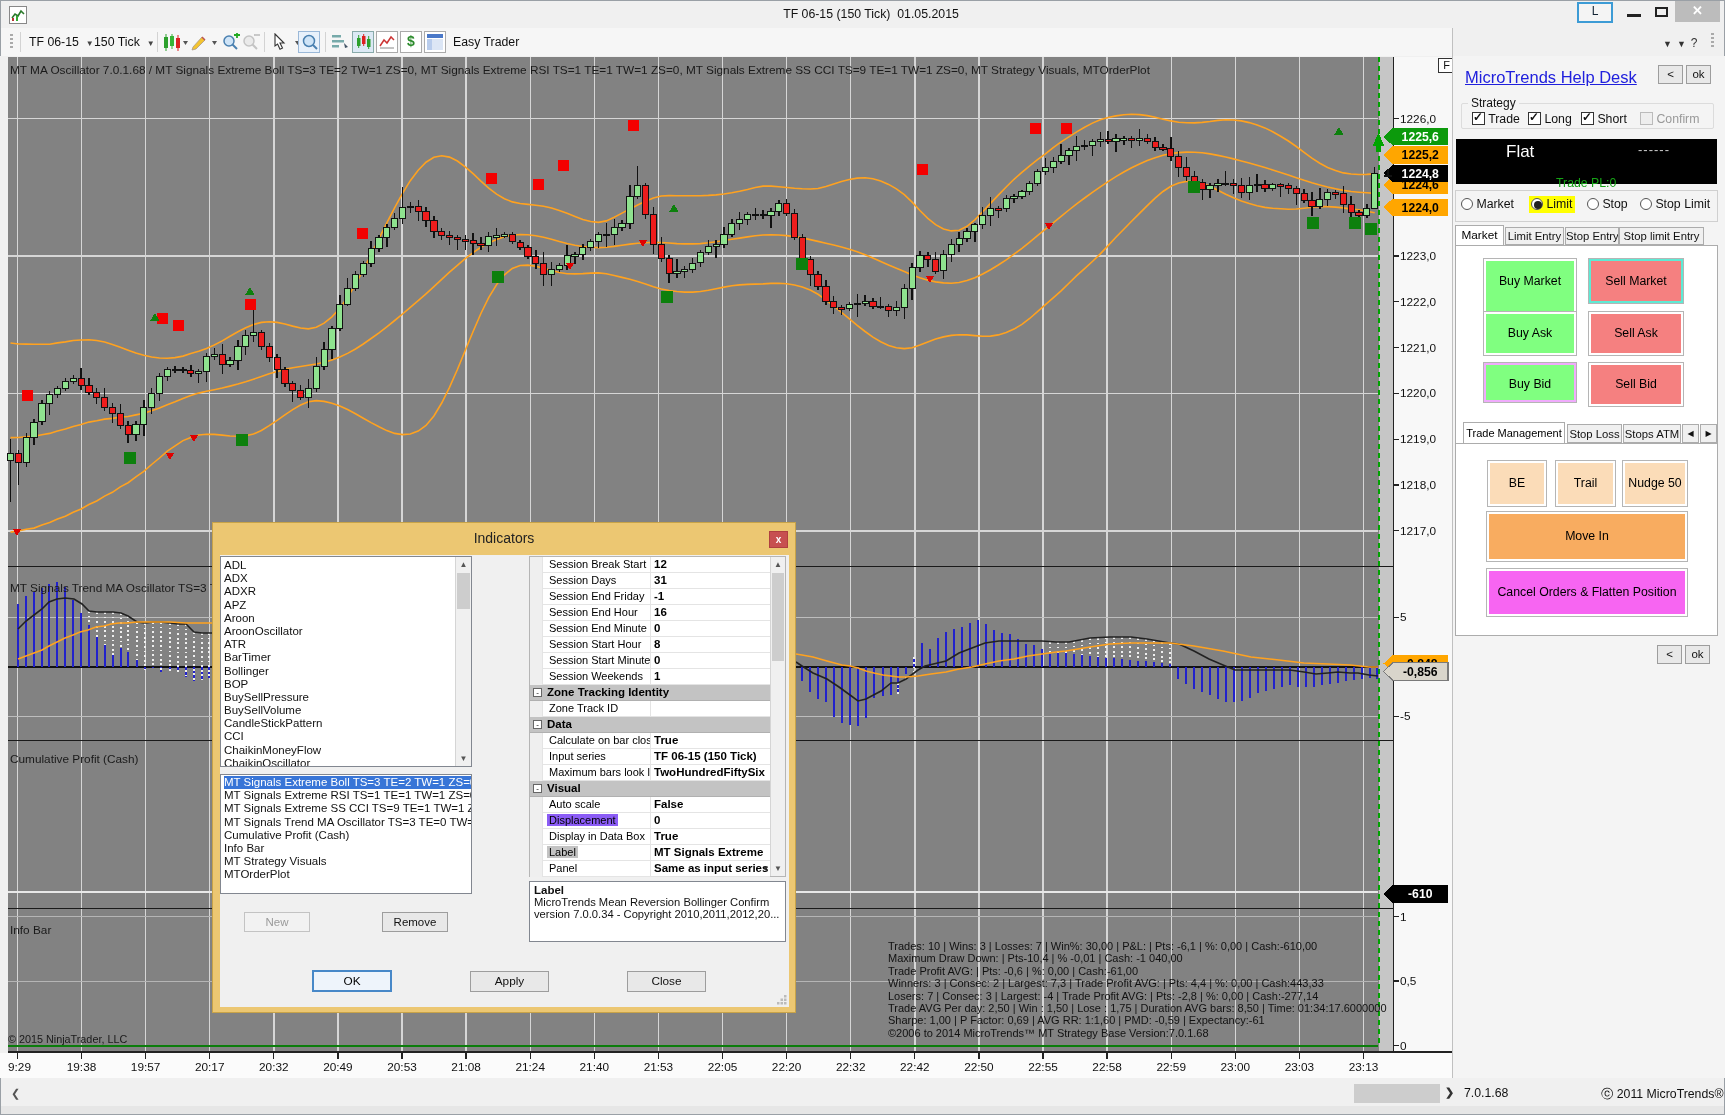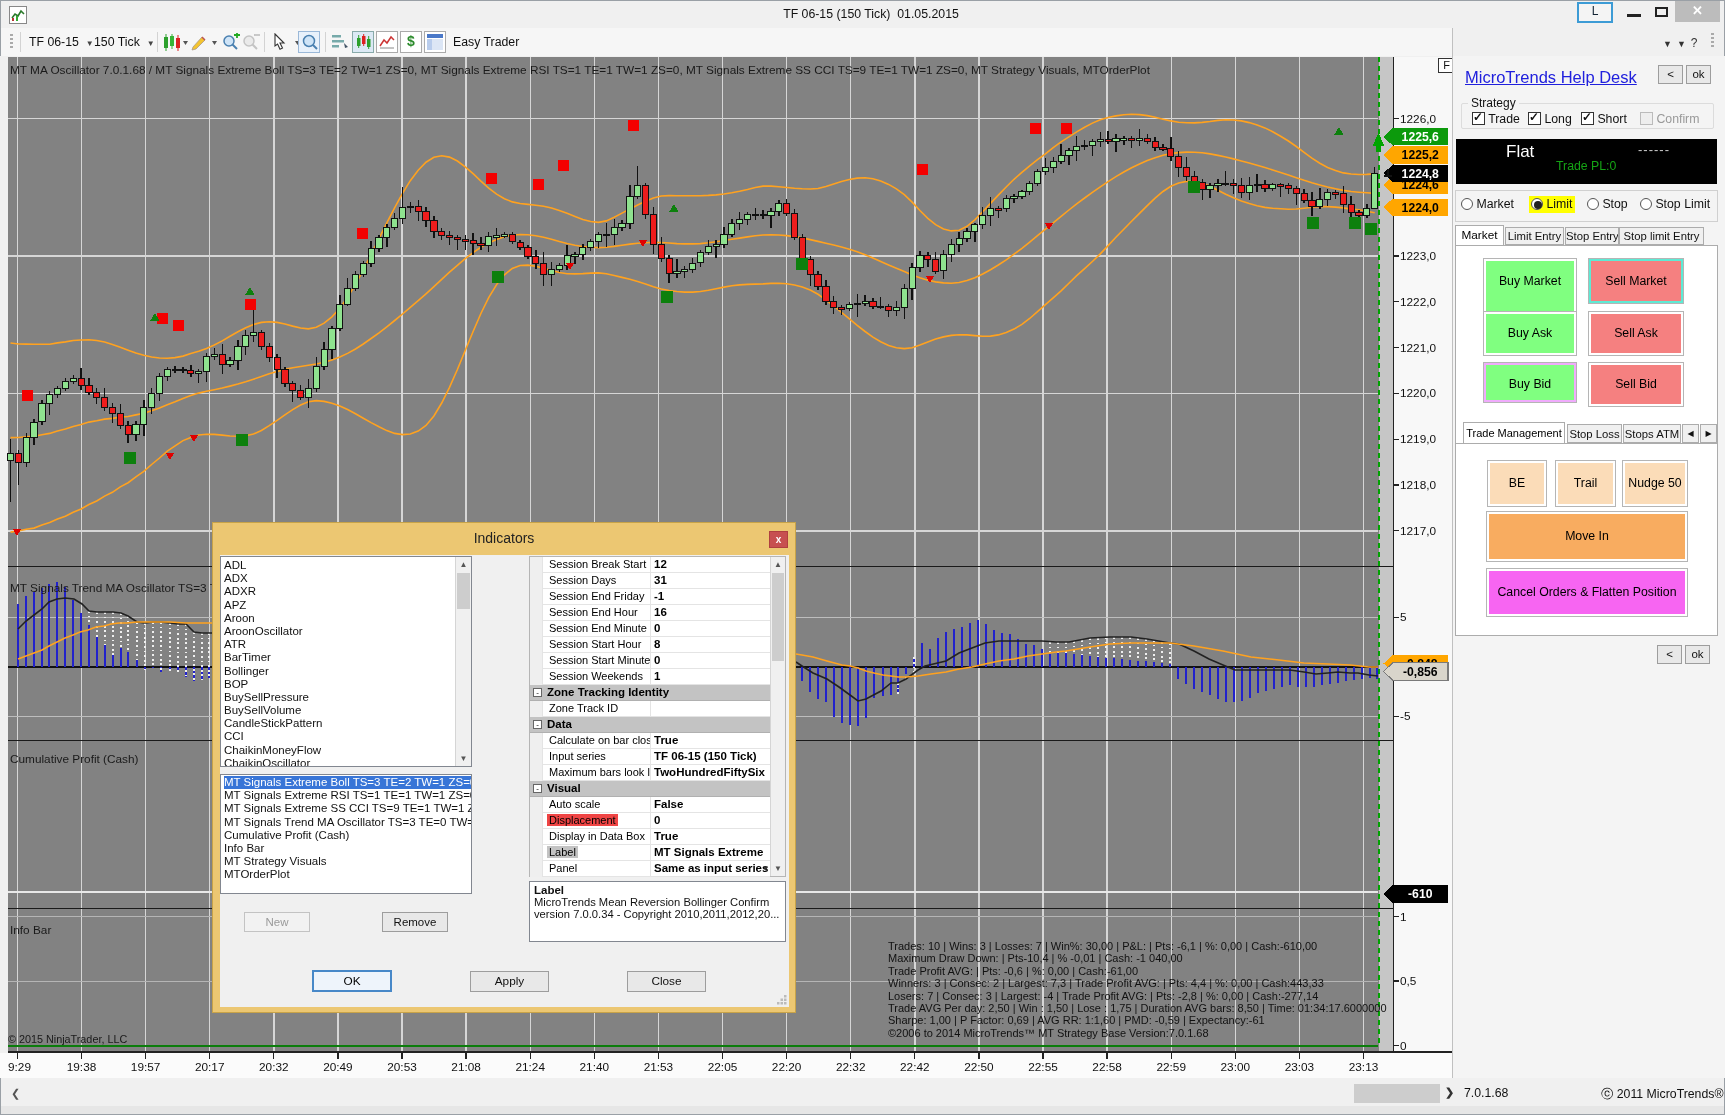--- a/index.html
+++ b/index.html
@@ -773,21 +773,21 @@
  <fieldset class="abs" style="left:8px;top:40px;width:253px;height:33px;border:1px solid #dcdcdc;border-radius:2px">
    <legend style="font-size:12px;color:#111;margin-left:6px;padding:0 3px">Strategy</legend>
  </fieldset>
  <div class="abs" style="left:19px;top:56px;font-size:12.3px;color:#111"><span style="display:inline-block;width:13px;height:13px;border:1.5px solid #333;background:#fff;position:relative;vertical-align:-2px"><span style="position:absolute;left:0px;top:-3px;font-size:12px;font-weight:bold">✓</span></span> Trade</div>
  <div class="abs" style="left:75px;top:56px;font-size:12.3px;color:#111"><span style="display:inline-block;width:13px;height:13px;border:1.5px solid #333;background:#fff;position:relative;vertical-align:-2px"><span style="position:absolute;left:0px;top:-3px;font-size:12px;font-weight:bold">✓</span></span> Long</div>
  <div class="abs" style="left:128px;top:56px;font-size:12.3px;color:#111"><span style="display:inline-block;width:13px;height:13px;border:1.5px solid #333;background:#fff;position:relative;vertical-align:-2px"><span style="position:absolute;left:0px;top:-3px;font-size:12px;font-weight:bold">✓</span></span> Short</div>
  <div class="abs" style="left:187px;top:56px;font-size:12.3px;color:#999"><span style="display:inline-block;width:13px;height:13px;border:1.5px solid #bbb;background:#eee;vertical-align:-2px"></span> Confirm</div>
  <div class="abs" style="left:3px;top:83px;width:261px;height:45px;background:#000000">
    <div class="abs" style="left:50px;top:3px;font-size:17px;color:#fff">Flat</div>
    <div class="abs" style="left:182px;top:3px;font-size:13px;color:#ccc;letter-spacing:1px">------</div>
-   <div class="abs" style="left:100px;top:20px;font-size:12.3px;color:#15a315">Trade PL:0</div>
+   <div class="abs" style="left:100px;top:37px;font-size:12.3px;color:#15a315">Trade PL:0</div>
  </div>
  <div class="abs" style="left:2px;top:134px;width:263px;height:32px;border:1px solid #d0d0d0;background:#f4f4f4"></div>
  <div class="abs" style="left:8px;top:141px;font-size:12.3px;color:#111"><span style="display:inline-block;width:12px;height:12px;border:1.5px solid #555;border-radius:50%;background:#fff;vertical-align:-2px"></span> Market</div>
  <div class="abs" style="left:76px;top:140px;background:#ffff00;padding:1px 3px 2px 2px;font-size:12.3px;color:#111"><span style="display:inline-block;width:12px;height:12px;border:1.5px solid #555;border-radius:50%;background:#fff;vertical-align:-2px;position:relative"><span style="position:absolute;left:2px;top:2px;width:8px;height:8px;background:#222;border-radius:50%"></span></span> Limit</div>
  <div class="abs" style="left:134px;top:141px;font-size:12.3px;color:#111"><span style="display:inline-block;width:12px;height:12px;border:1.5px solid #555;border-radius:50%;background:#fff;vertical-align:-2px"></span> Stop</div>
  <div class="abs" style="left:187px;top:141px;font-size:12.3px;color:#111"><span style="display:inline-block;width:12px;height:12px;border:1.5px solid #555;border-radius:50%;background:#fff;vertical-align:-2px"></span> Stop Limit</div>
  <div class="abs" style="left:2px;top:169px;width:49px;height:20px;background:#fff;border:1px solid #acacac;border-bottom:none;text-align:center;font-size:11.8px;line-height:19px;z-index:3">Market</div>
  <div class="tag-tab abs" style="left:52px;top:171px;width:59px;height:18px;line-height:17px;font-size:11.3px;overflow:hidden;white-space:nowrap">Limit Entry</div>
  <div class="tag-tab abs" style="left:112px;top:171px;width:54px;height:18px;line-height:17px;font-size:11.3px;overflow:hidden;white-space:nowrap">Stop Entry</div>
  <div class="tag-tab abs" style="left:166px;top:171px;width:85px;height:18px;line-height:17px;font-size:11.3px;overflow:hidden;white-space:nowrap">Stop limit Entry</div>
@@ -970,21 +970,21 @@
             <span style="position:absolute;left:17px;top:1px;font-weight:bold;font-size:11.5px">Visual</span>
           </div>
           <div style="height:16px;border-bottom:1px solid #e4e4e4;position:relative">
             <span style="position:absolute;left:0;top:0;width:13px;height:16px;background:#efefef;border-right:1px solid #e4e4e4"></span>
             <span style="position:absolute;left:17px;top:1px;font-size:11px;background:#fff;padding:0 2px;white-space:nowrap;overflow:hidden;max-width:104px">Auto scale</span>
             <span style="position:absolute;left:120px;top:0;width:1px;height:16px;background:#e4e4e4"></span>
             <span style="position:absolute;left:124px;top:1px;font-size:11.5px;font-weight:bold;white-space:nowrap">False</span>
           </div>
           <div style="height:16px;border-bottom:1px solid #e4e4e4;position:relative">
             <span style="position:absolute;left:0;top:0;width:13px;height:16px;background:#efefef;border-right:1px solid #e4e4e4"></span>
-            <span style="position:absolute;left:17px;top:1px;font-size:11px;background:#ef4444;padding:0 2px;white-space:nowrap;overflow:hidden;max-width:104px">Displacement</span>
+            <span style="position:absolute;left:17px;top:1px;font-size:11px;background:#8b5cf6;padding:0 2px;white-space:nowrap;overflow:hidden;max-width:104px">Displacement</span>
             <span style="position:absolute;left:120px;top:0;width:1px;height:16px;background:#e4e4e4"></span>
             <span style="position:absolute;left:124px;top:1px;font-size:11.5px;font-weight:bold;white-space:nowrap">0</span>
           </div>
           <div style="height:16px;border-bottom:1px solid #e4e4e4;position:relative">
             <span style="position:absolute;left:0;top:0;width:13px;height:16px;background:#efefef;border-right:1px solid #e4e4e4"></span>
             <span style="position:absolute;left:17px;top:1px;font-size:11px;background:#fff;padding:0 2px;white-space:nowrap;overflow:hidden;max-width:104px">Display in Data Box</span>
             <span style="position:absolute;left:120px;top:0;width:1px;height:16px;background:#e4e4e4"></span>
             <span style="position:absolute;left:124px;top:1px;font-size:11.5px;font-weight:bold;white-space:nowrap">True</span>
           </div>
           <div style="height:16px;border-bottom:1px solid #e4e4e4;position:relative">

